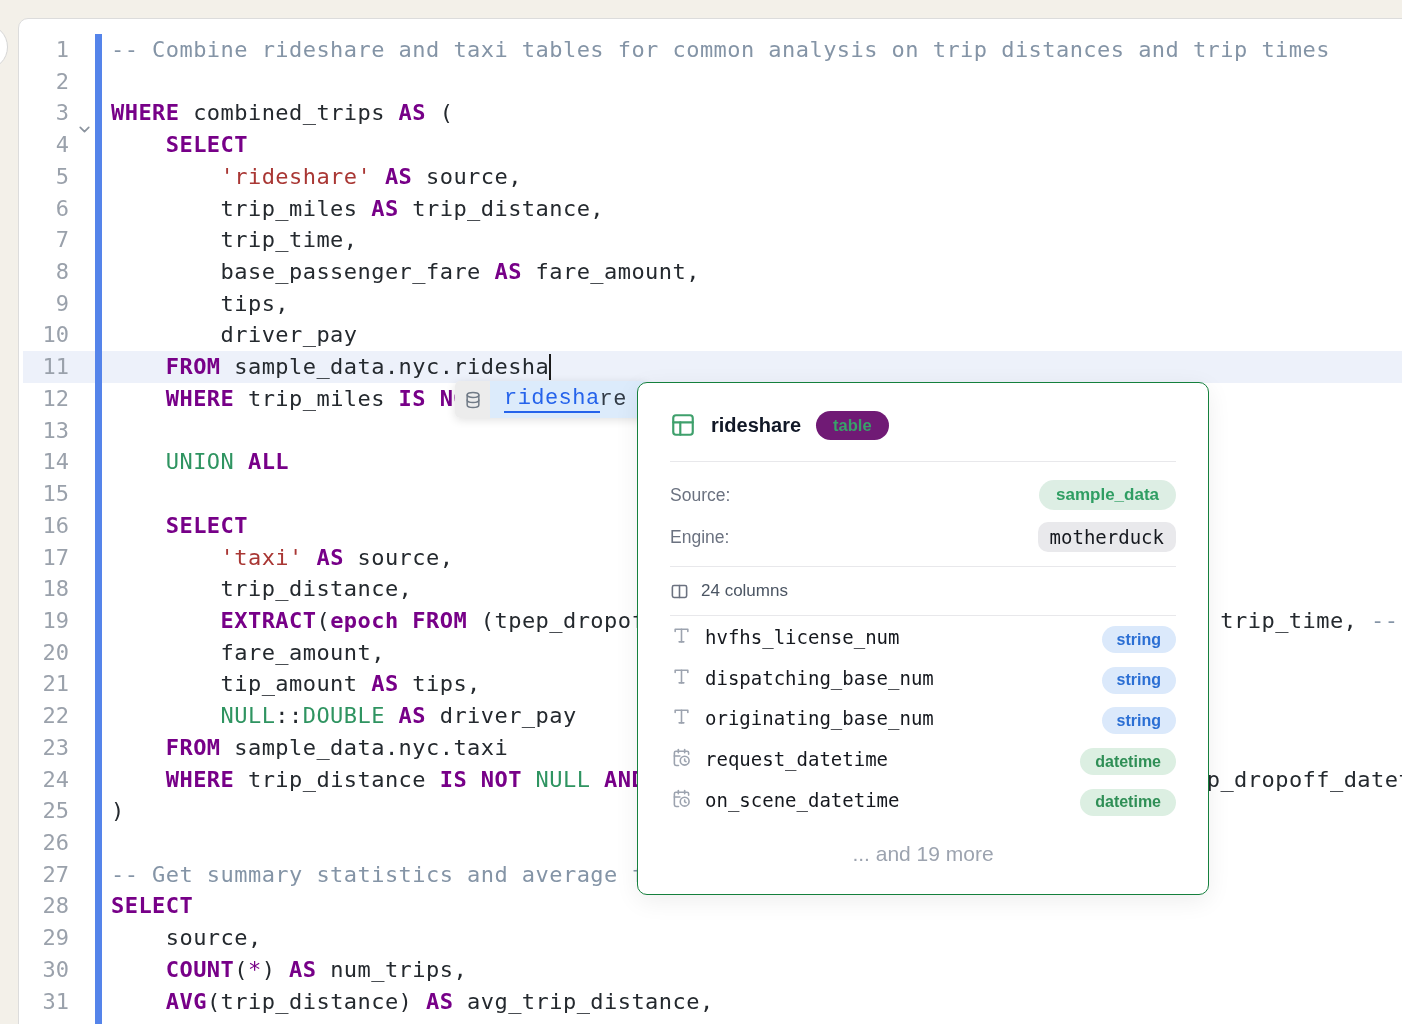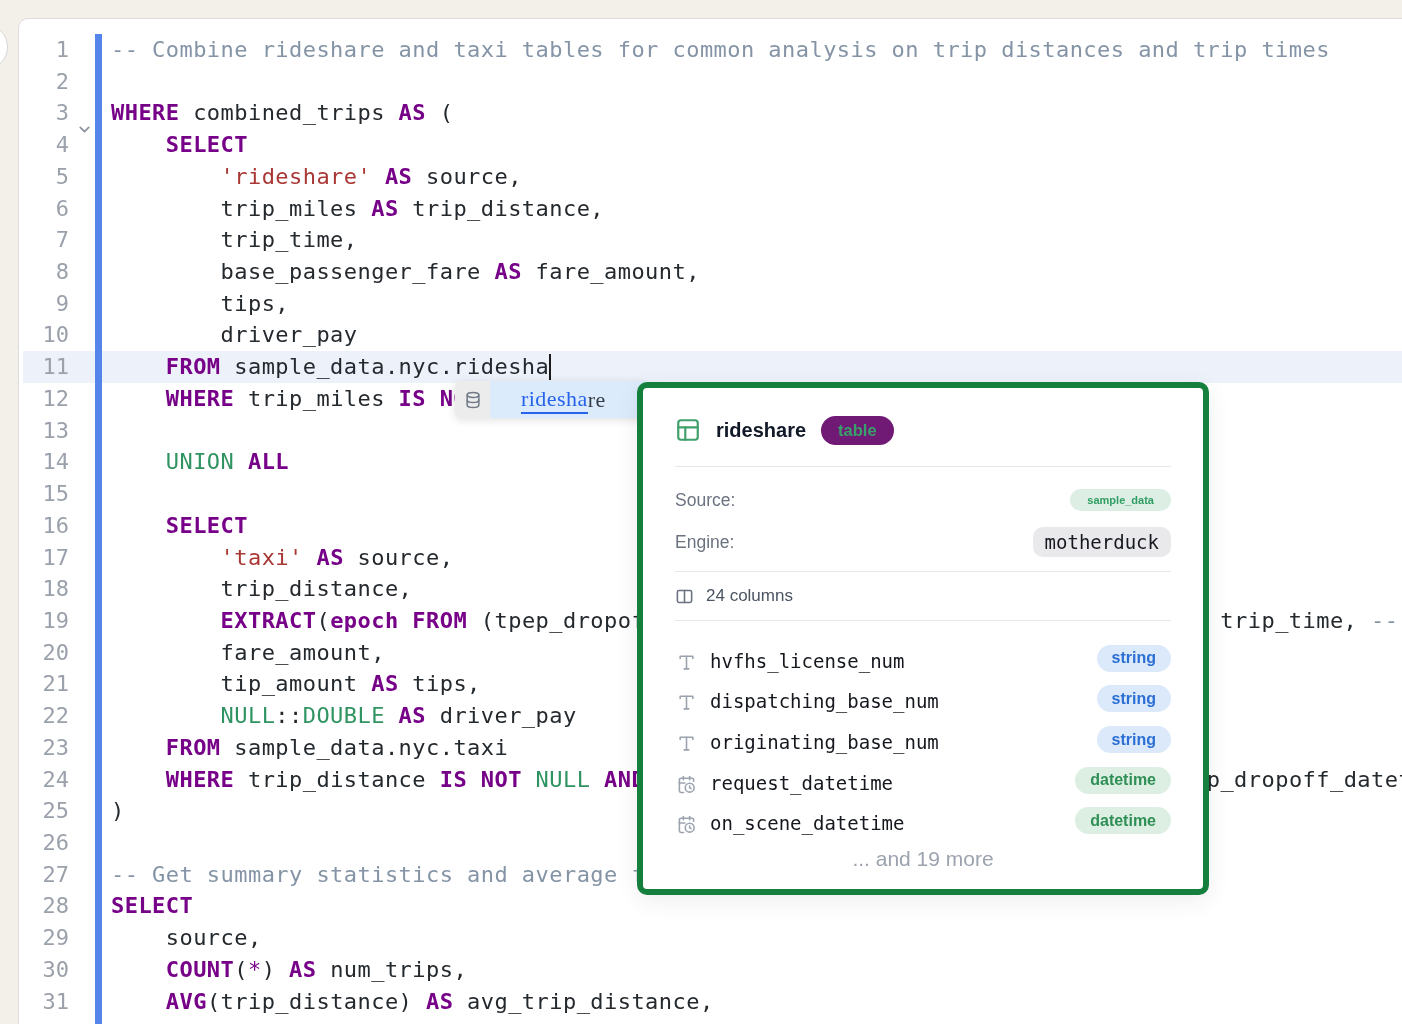--- a/index.html
+++ b/index.html
@@ -56,48 +56,48 @@
   .suggest{
     position:absolute;left:455px;top:381px;width:192px;height:37px;
     display:flex;z-index:5;border-radius:5px;overflow:hidden;
     box-shadow:0 2px 10px rgba(0,0,0,0.12);
   }
   .suggest .sicon{
     width:35px;background:#ececec;display:flex;align-items:center;justify-content:center;
     flex:none;
   }
   .suggest .slabel{
-    flex:1;background:#dcebfb;display:flex;align-items:center;padding-left:31px;
-    font-family:Liberation Serif, serif;font-size:22px;letter-spacing:0.45px;
+    flex:1;background:#dcebfb;display:flex;align-items:center;padding-left:14px;
+    font-family:Liberation Mono, monospace;font-size:22px;letter-spacing:0.45px;
   }
   .suggest .match{color:#2563eb;border-bottom:2px solid #2563eb;}
   .suggest .rest{color:#333c47;}
   
   .info-panel{
     position:absolute;left:637px;top:382px;width:572px;height:513px;z-index:6;
-    background:#ffffff;border:6px solid #15803d;border-radius:10px;
+    background:#ffffff;border:1px solid #15803d;border-radius:10px;
     box-shadow:0 6px 24px rgba(0,0,0,0.07);
     box-sizing:border-box;padding:0 32px;
   }
   .pi-title{display:flex;align-items:center;gap:15px;padding-top:25px;height:34px;}
   .pi-title .tname{font-size:20px;font-weight:bold;color:#111827;}
   .pill{display:inline-flex;align-items:center;border-radius:999px;font-weight:bold;}
   .pill.type-badge{background:#701a75;color:#38a169;font-size:16.5px;padding:5px 17px;}
   .pdiv{border-top:1px solid #e8e8eb;margin:0;}
   .pdiv.d1{margin-top:19px;}
   .pdiv.d2{margin-top:8px;}
   .kv{display:flex;align-items:center;justify-content:space-between;height:42px;}
   .kv:first-of-type{margin-top:12px;}
   .kv .klabel{font-size:17.5px;color:#6b7280;}
-  .pill.green{background:#ddeee4;color:#2f9e63;font-size:11px;padding:5px 17px;}
+  .pill.green{background:#ddeee4;color:#2f9e63;font-size:17px;padding:5px 17px;}
   .pill.mono{background:#e9e9ec;color:#15181e;font-weight:normal;
     font-family:"DejaVu Sans Mono",monospace;font-size:19px;padding:4px 12px;border-radius:10px;margin-left:48px;}
   .cols-count{display:flex;align-items:center;gap:12px;height:48px;color:#4b5563;font-size:17px;}
   .col-list{padding-top:10px;}
-  .col-row{display:flex;align-items:flex-end;height:40.7px;}
+  .col-row{display:flex;align-items:flex-start;height:40.7px;}
   .col-row .cicon{width:22px;display:flex;align-items:center;justify-content:center;flex:none;}
   .col-row .cname{margin-left:13px;font-family:"DejaVu Sans Mono",monospace;font-size:19px;color:#15181e;}
   .col-row .spacer{flex:1;}
   .pill.string{background:#dbe9fb;color:#2b6fd4;font-size:16px;padding:4.5px 15px;}
   .pill.datetime{background:#dcefe2;color:#2f8f56;font-size:16px;padding:4.5px 15px;}
   .more-cols{margin-top:13px;text-align:center;color:#9ca3af;font-size:21px;}
 </style>
 </head>
 <body>
 

